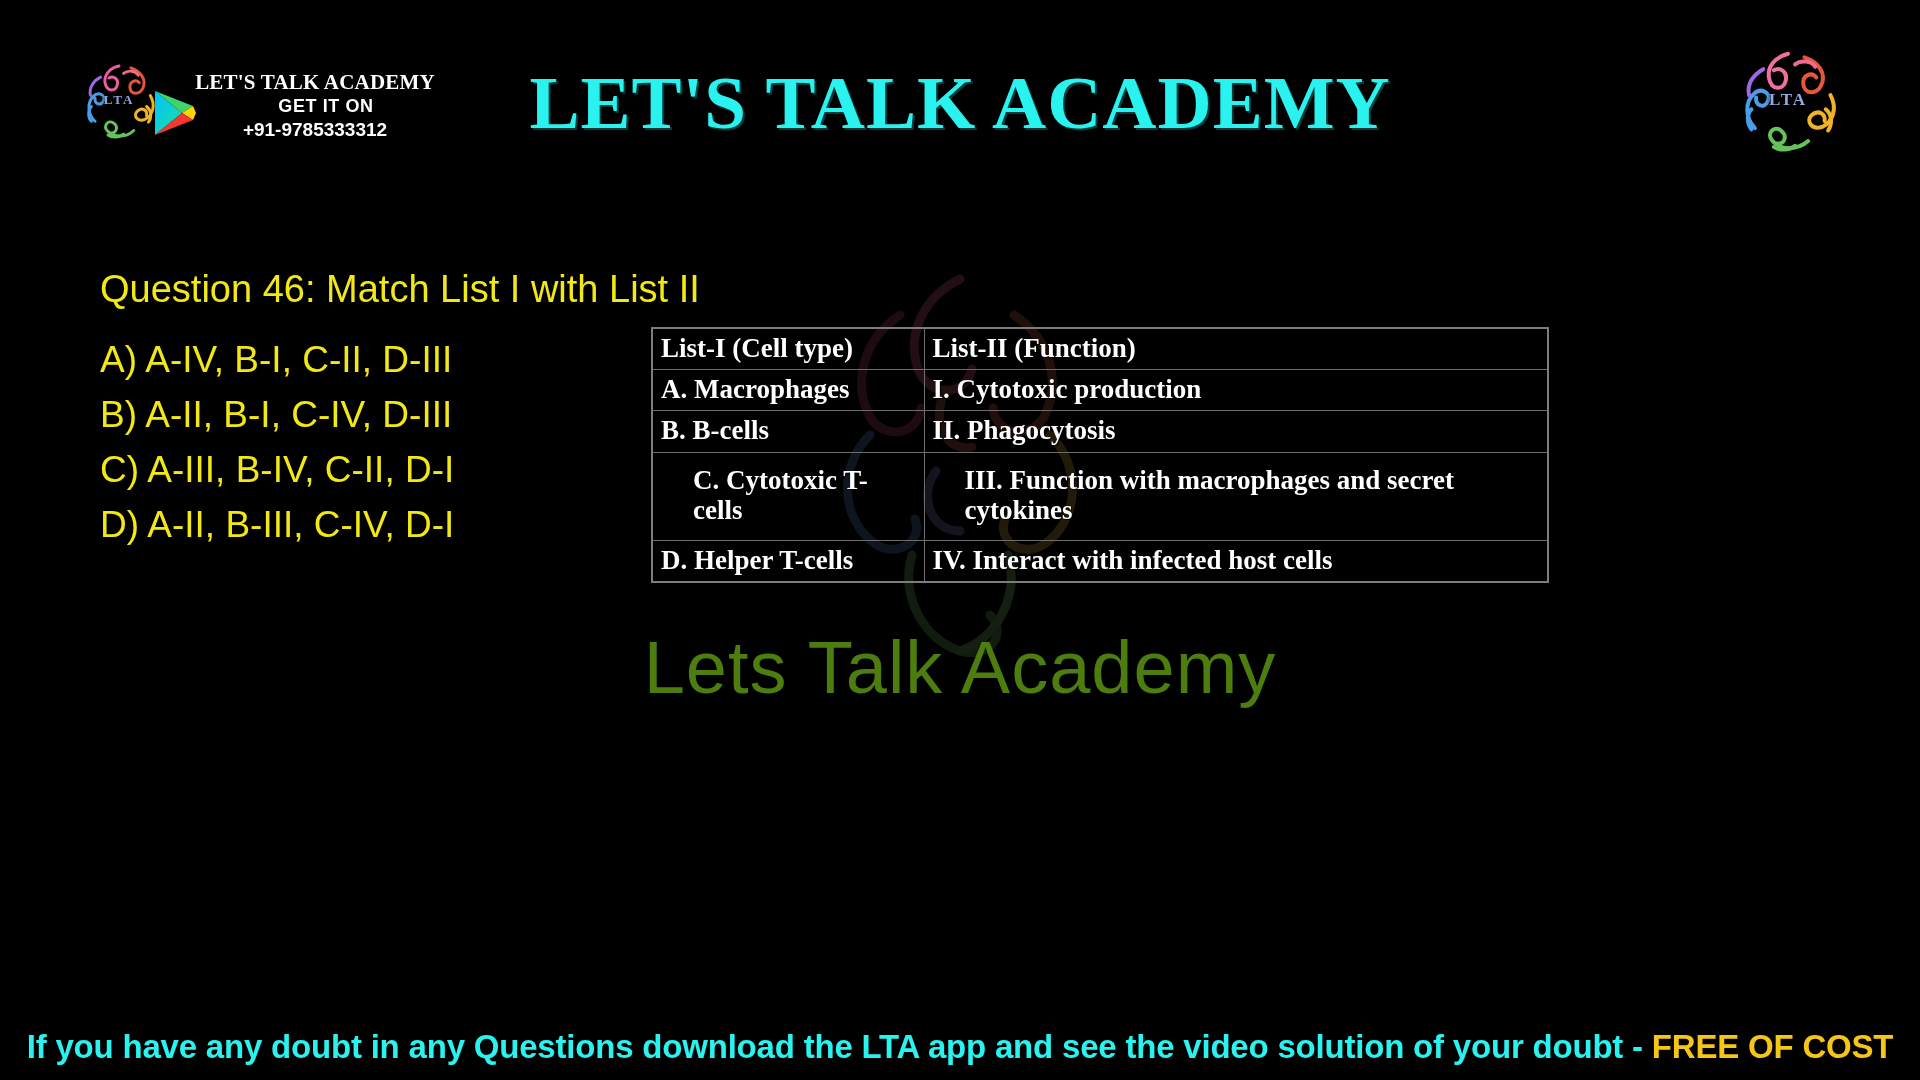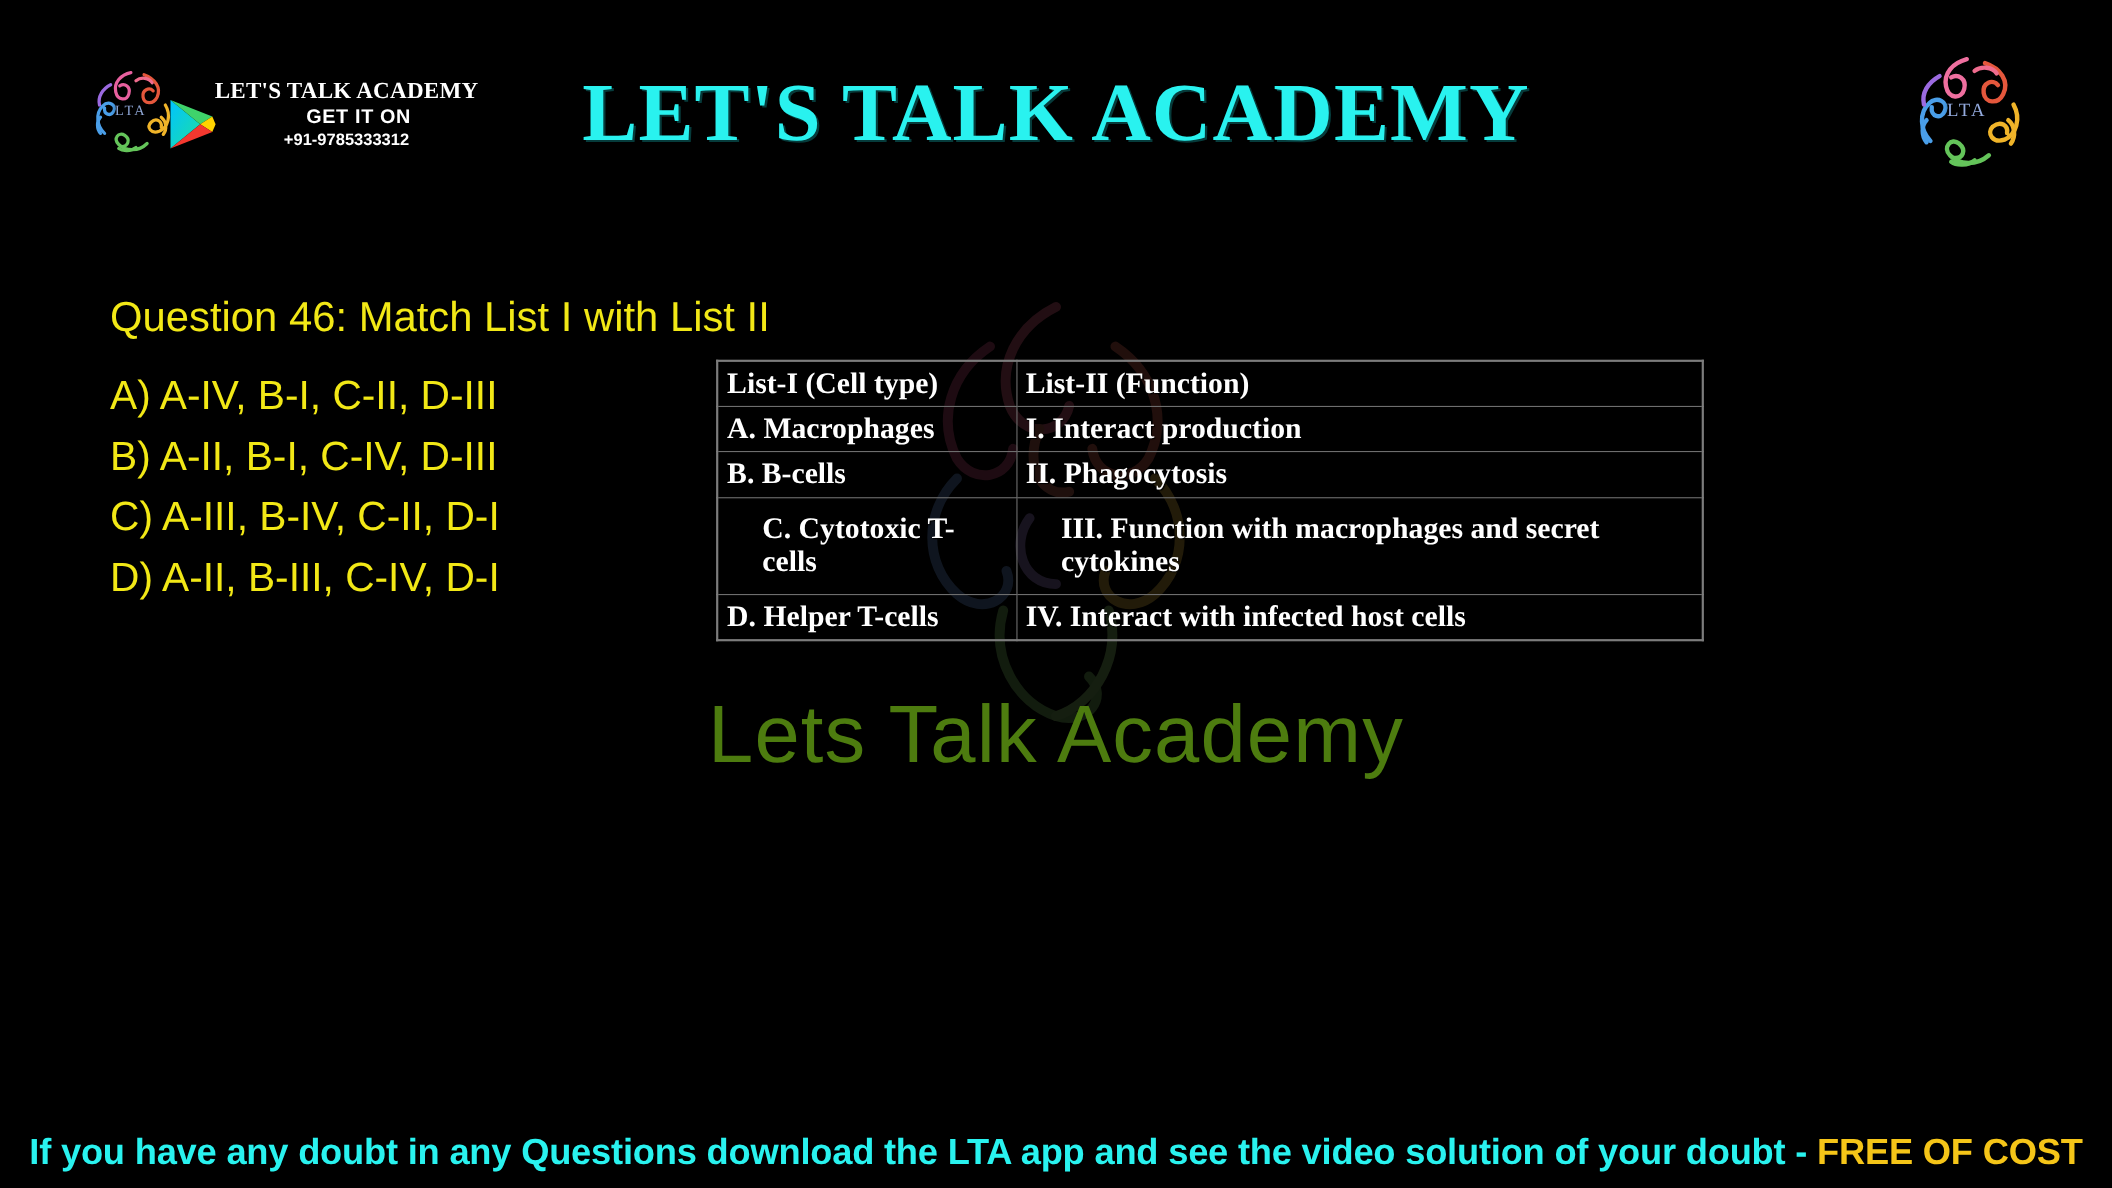--- a/index.html
+++ b/index.html
@@ -21,20 +21,21 @@
     position:absolute; left:1718px; top:42px;
     width:140px; height:118px;
   }
   .ribbon-svg { width:100%; height:100%; display:block; }
   .ribbon-label {
     position:absolute; left:0; top:50%; width:100%;
     transform:translateY(-55%);
     text-align:center; font-size:13px; letter-spacing:2px;
     color:#8fa7d6; font-family:"Liberation Serif", serif;
     text-shadow:0 0 4px #000;
+    font-weight:bold;
   }
   .logo-right .ribbon-label { font-size:17px; color:#93aadd; }
 
   .brand-block {
     position:absolute; left:150px; top:70px;
     width:330px; text-align:center;
   }
   .brand-name {
     font-family:"Liberation Serif", serif;
     font-weight:bold; font-size:21px; color:#ffffff;
@@ -45,21 +46,21 @@
     font-weight:bold; font-size:18px; color:#ffffff;
     letter-spacing:.6px; margin-top:1px; padding-left:22px;
   }
   .gplay {
     font-family:"Liberation Sans", sans-serif;
     font-size:31px; color:#ffffff; line-height:1.05;
     margin-top:-1px; padding-left:22px; letter-spacing:-.5px;
   }
   .phone {
     font-family:"Liberation Sans", sans-serif;
-    font-weight:bold; font-size:15px; color:#ffffff;
+    font-weight:bold; font-size:19px; color:#ffffff;
     margin-top:2px;
   }
   .gplay-icon {
     position:absolute; left:152px; top:88px;
     width:46px; height:50px;
   }
 
   .main-title {
     position:absolute; left:0; top:60px; width:1920px;
     text-align:center;
@@ -225,21 +226,21 @@
   </div>
 
   <table class="q-table">
     <tbody>
       <tr>
         <td class="c1">List-I (Cell type)</td>
         <td class="c2">List-II (Function)</td>
       </tr>
       <tr>
         <td class="c1">A. Macrophages</td>
-        <td class="c2">I. Interact production</td>
+        <td class="c2">I. Cytotoxic production</td>
       </tr>
       <tr>
         <td class="c1">B. B-cells</td>
         <td class="c2">II. Phagocytosis</td>
       </tr>
       <tr class="row-tall">
         <td class="c1">C. Cytotoxic  T-cells</td>
         <td class="c2">III. Function with macrophages and secret cytokines</td>
       </tr>
       <tr>

